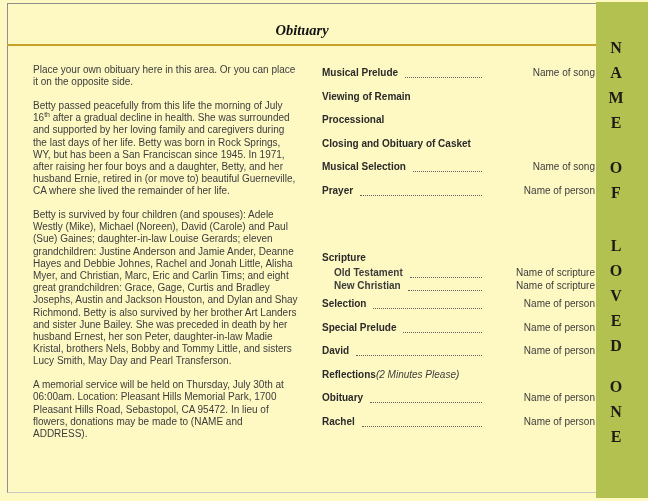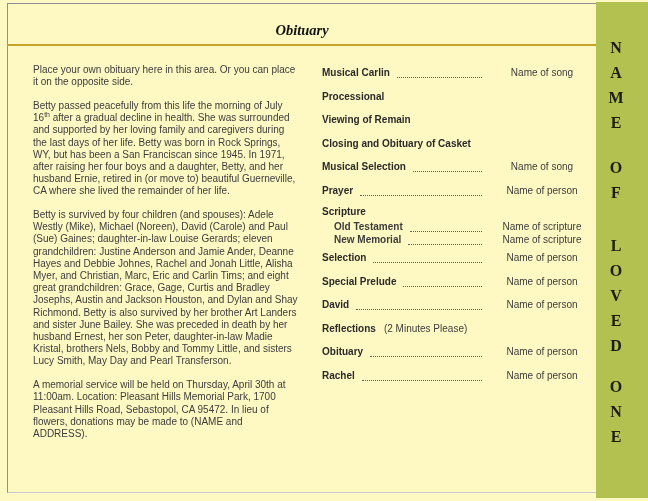--- a/index.html
+++ b/index.html
@@ -23,27 +23,27 @@
   .gold-line { position: absolute; left: 7px; top: 44px; width: 590px; height: 2px; background: var(--accent); }
 
   
   .obituary-col { position: absolute; left: 33px; top: 64px; width: 266px; color: #3c3c3c; font-size: 10px; line-height: 12.2px; }
   .obit-p { margin: 0 0 11.5px 0; }
   .obit-p sup { font-size: 7px; line-height: 0; }
 
   
   .service-col { position: absolute; left: 322px; top: 61px; width: 273px; font-size: 10px; color: #3c3c3c; }
   .svc-row { display: flex; align-items: center; height: 23.5px; }
-  .svc-row.title { height: 18px; }
+  .svc-row.title { height: 18px; margin-top: 46px; }
   .svc-row.sub { height: 13px; padding-left: 12px; }
   .svc-label { font-weight: bold; color: #2a2a2a; white-space: nowrap; }
   .svc-row.sub .svc-label { font-weight: bold; color: #3c3c3c; }
-  .svc-suffix { margin-left: 8px; white-space: nowrap; }
+  .svc-suffix { margin-left: 0; white-space: nowrap; font-style: italic; }
   .svc-leader { flex: 1; margin: 0 7px; height: 11px; border-bottom: 1.6px dotted #5f5f5f; }
-  .svc-value { width: 106px; white-space: nowrap; text-align: center; }
+  .svc-value { width: 106px; white-space: nowrap; text-align: right; }
 
   
   .name-bar {
     position: absolute; right: 0; top: 2px; width: 52px; height: 496px;
     background: var(--sidebar); display: flex; flex-direction: column; align-items: center;
     padding-top: 33px; transform: none;
   }
   .name-bar .word { display: flex; flex-direction: column; align-items: center; transform: translateX(-6px); }
   .name-bar .word:nth-child(1) { margin-bottom: 20px; }
   .name-bar .word:nth-child(2) { margin-bottom: 28px; }
@@ -63,34 +63,34 @@
   <div class="header-row">
     <div class="header-cell">Obituary</div>
   </div>
 
   <div class="gold-line"></div>
 
   <div class="obituary-col">
       <p class="obit-p"><span>Place your own obituary here in this area. Or you can place it on the opposite side.</span></p>
       <p class="obit-p"><span>Betty passed peacefully from this life the morning of July 16</span><sup>th</sup><span> after a gradual decline in health.  She was surrounded and supported by her loving family and caregivers during the last days of her life.  Betty was born in Rock Springs, WY, but has been a San Franciscan since 1945.  In 1971, after raising her four boys and a daughter, Betty, and her husband Ernie, retired in (or move to) beautiful Guerneville, CA where she lived the remainder of her life.</span></p>
       <p class="obit-p"><span>Betty is survived by four children (and spouses): Adele Westly (Mike), Michael (Noreen), David (Carole) and Paul (Sue) Gaines;  daughter-in-law Louise Gerards;  eleven grandchildren: Justine Anderson and Jamie Ander, Deanne Hayes and Debbie Johnes, Rachel and Jonah Little, Alisha Myer, and Christian, Marc, Eric and Carlin Tims;  and eight great grandchildren: Grace, Gage, Curtis and Bradley Josephs, Austin and Jackson Houston, and Dylan and Shay Richmond.  Betty is also survived by her brother Art Landers and sister June Bailey.  She was preceded in death by her husband Ernest, her son Peter, daughter-in-law Madie Kristal, brothers Nels, Bobby and Tommy Little, and sisters Lucy Smith, May Day and Pearl Transferson.</span></p>
-      <p class="obit-p"><span>A memorial service will be held on Thursday, April 30th at 11:00am.  Location:  Pleasant Hills Memorial Park, 1700 Pleasant Hills Road, Sebastopol, CA 95472.  In lieu of flowers, donations may be made to (NAME and ADDRESS).</span></p>
+      <p class="obit-p"><span>A memorial service will be held on Thursday, July 30th at 06:00am.  Location:  Pleasant Hills Memorial Park, 1700 Pleasant Hills Road, Sebastopol, CA 95472.  In lieu of flowers, donations may be made to (NAME and ADDRESS).</span></p>
     </div>
 
   <div class="service-col">
       <div class="svc-row">
-        <span class="svc-label">Musical Carlin</span>
+        <span class="svc-label">Musical Prelude</span>
         <span class="svc-leader"></span>
         <span class="svc-value">Name of song</span>
       </div>
       <div class="svc-row">
-        <span class="svc-label">Processional</span>
+        <span class="svc-label">Viewing of Remain</span>
       </div>
       <div class="svc-row">
-        <span class="svc-label">Viewing of Remain</span>
+        <span class="svc-label">Processional</span>
       </div>
       <div class="svc-row">
         <span class="svc-label">Closing and Obituary of Casket</span>
       </div>
       <div class="svc-row">
         <span class="svc-label">Musical Selection</span>
         <span class="svc-leader"></span>
         <span class="svc-value">Name of song</span>
       </div>
       <div class="svc-row">
@@ -100,21 +100,21 @@
       </div>
       <div class="svc-row title">
         <span class="svc-label">Scripture</span>
       </div>
       <div class="svc-row sub">
         <span class="svc-label">Old Testament</span>
         <span class="svc-leader"></span>
         <span class="svc-value">Name of scripture</span>
       </div>
       <div class="svc-row sub">
-        <span class="svc-label">New Memorial</span>
+        <span class="svc-label">New Christian</span>
         <span class="svc-leader"></span>
         <span class="svc-value">Name of scripture</span>
       </div>
       <div class="svc-row">
         <span class="svc-label">Selection</span>
         <span class="svc-leader"></span>
         <span class="svc-value">Name of person</span>
       </div>
       <div class="svc-row">
         <span class="svc-label">Special Prelude</span>

